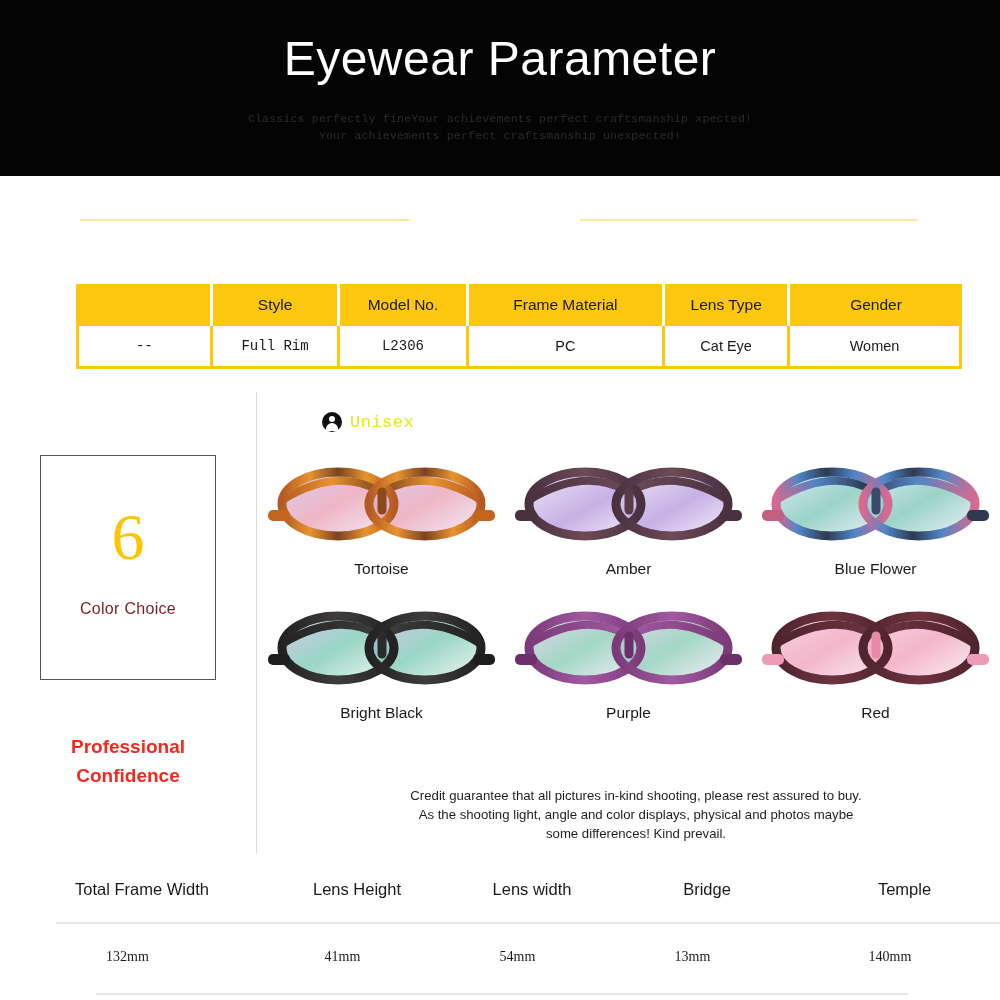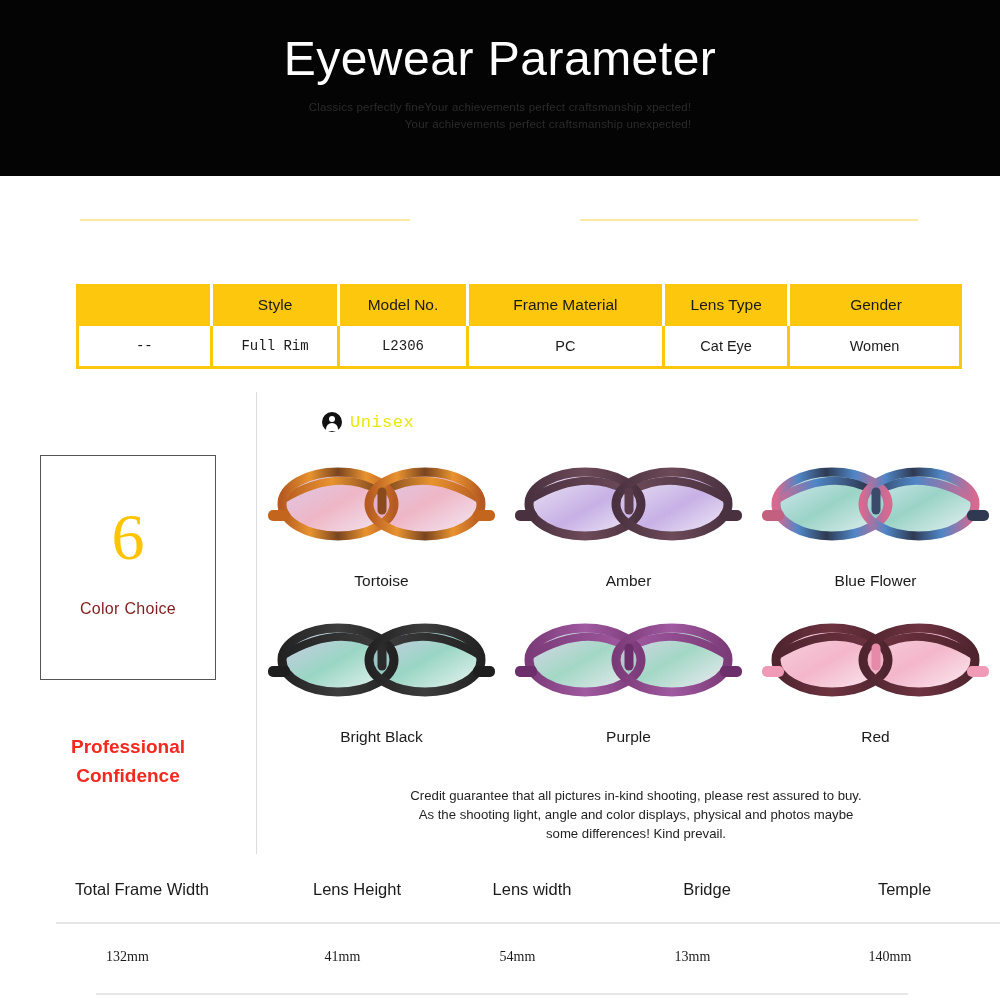--- a/index.html
+++ b/index.html
@@ -23,27 +23,27 @@
   .hero-title {
     color: #ffffff;
     font-size: 48px;
     font-weight: 400;
     letter-spacing: 0.5px;
     line-height: 1.06;
     font-family: "Liberation Sans", sans-serif;
     white-space: nowrap;
   }
   .hero-sub {
-    margin-top: 14px;
+    margin-top: 26px;
     color: #2b2b2b;
     font-size: 11.5px;
     line-height: 1.45;
-    text-align: right;
+    text-align: center;
     letter-spacing: .2px;
-    font-family: Liberation Sans, sans-serif;
+    font-family: Liberation Mono, monospace;
   }
   .hero-sub .l2 { display:block; }
 
   
   .rule-row { position:absolute; left:0; top:219px; width:1000px; height:4px; }
   .yrule { position:absolute; height:2px; background:#fbe9a4; }
   .yrule.a { left: 80px; width: 330px; }
   .yrule.b { left: 580px; width: 338px; }
 
   
@@ -136,21 +136,21 @@
     font-size: 19px; font-weight: 700; line-height: 1.55;
     font-family: "Liberation Sans", sans-serif;
   }
   .cc-tag span { display:block; }
 
   
   .grid { position:absolute; left: 258px; top: 452px; width: 742px; }
   .grow { display:flex; }
   .gcell { width: 247px; display:flex; flex-direction:column; align-items:center; }
   .gimg { width: 235px; height: 104px; position:relative; }
-  .gcap { margin-top: 16px; font-size: 15.5px; color:#1a1a1a; }
+  .gcap { margin-top: 4px; font-size: 15.5px; color:#1a1a1a; }
 
   
   .disclaim {
     position:absolute; left: 286px; top: 786px; width: 700px;
     text-align:center; color:#1f1f1f;
     font-size: 13.2px; line-height: 1.45;
   }
   .disclaim span { display:block; }
 
   

